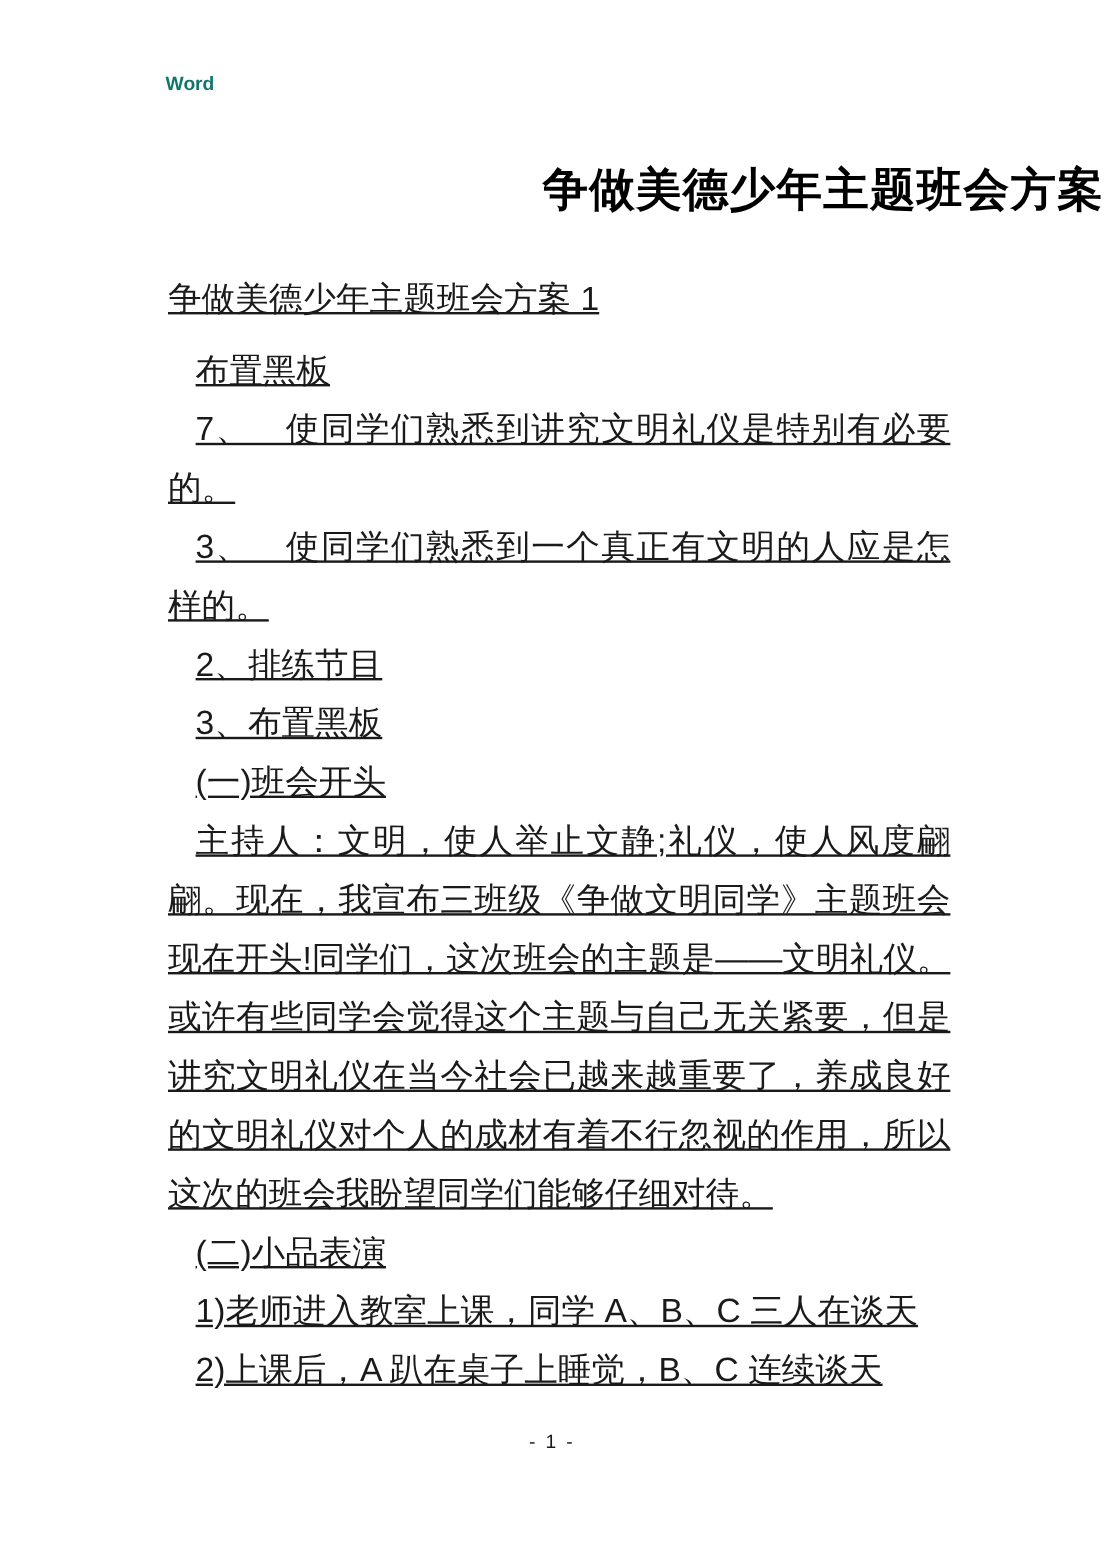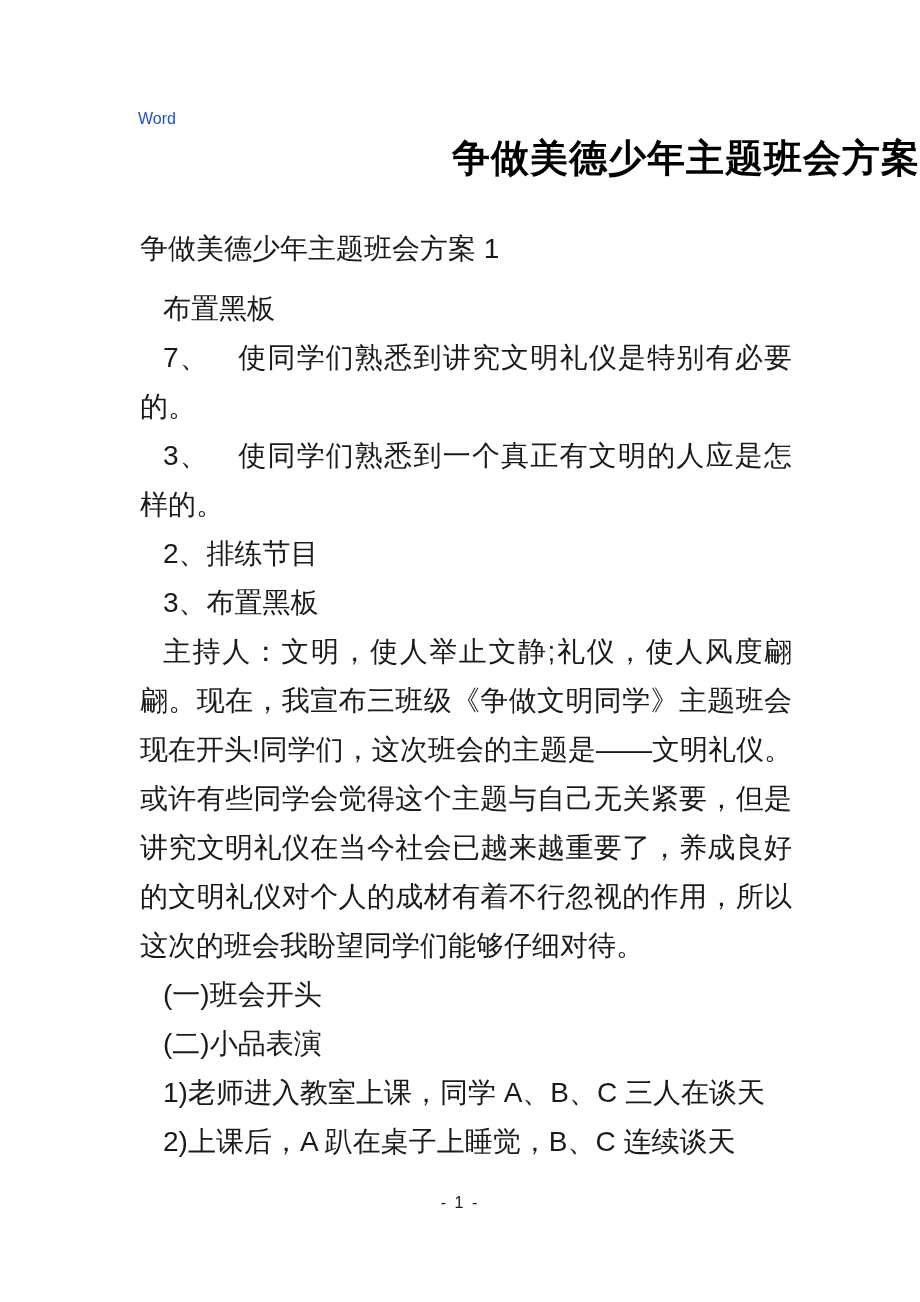--- a/index.html
+++ b/index.html
@@ -13,24 +13,23 @@
     position: relative;
     color: #1a1a1a;
     font-family: "Liberation Sans", serif;
     overflow: hidden;
   }
   .word-label {
     position: absolute;
     left: 138px;
     top: 62px;
     font-size: 16px;
-    font-weight: 400;
+    font-weight: 700;
     font-family: "Liberation Sans", sans-serif;
-    color: #1d4ed8;
-    margin-top: 48px;
+    color: #0f766e;
   }
   .doc-title {
     position: absolute;
     top: 133px;
     left: 0;
     right: 0;
     margin: 0;
     text-align: right;
     font-size: 38px;
     font-weight: 700;
@@ -45,20 +44,21 @@
     width: 652px;
     font-size: 28px;
     line-height: 49px;
     text-align: justify;
     color: #1a1a1a;
     font-family: "Liberation Sans", "DejaVu Serif", serif;
   }
   .doc-body p {
     margin: 0;
     padding: 0;
+    text-decoration: underline;
   }
   .doc-body p.indent {
     text-indent: 23px;
   }
   .doc-body p.gap-after {
     margin-bottom: 11px;
   }
   .page-footer {
     position: absolute;
     top: 1194px;
@@ -78,21 +78,21 @@
 
 <h1 class="doc-title">争做美德少年主题班会方案</h1>
 
 <div class="doc-body">
   <p class="gap-after">争做美德少年主题班会方案 1</p>
   <p class="indent">布置黑板</p>
   <p class="indent">7、　使同学们熟悉到讲究文明礼仪是特别有必要的。</p>
   <p class="indent">3、　使同学们熟悉到一个真正有文明的人应是怎样的。</p>
   <p class="indent">2、排练节目</p>
   <p class="indent">3、布置黑板</p>
+  <p class="indent">(一)班会开头</p>
   <p class="indent">主持人：文明，使人举止文静;礼仪，使人风度翩翩。现在，我宣布三班级《争做文明同学》主题班会现在开头!同学们，这次班会的主题是——文明礼仪。或许有些同学会觉得这个主题与自己无关紧要，但是讲究文明礼仪在当今社会已越来越重要了，养成良好的文明礼仪对个人的成材有着不行忽视的作用，所以这次的班会我盼望同学们能够仔细对待。</p>
-  <p class="indent">(一)班会开头</p>
   <p class="indent">(二)小品表演</p>
   <p class="indent">1)老师进入教室上课，同学 A、B、C 三人在谈天</p>
   <p class="indent">2)上课后，A 趴在桌子上睡觉，B、C 连续谈天</p>
 
 </div>
 
 <div class="page-footer">- 1 -</div>
 
 </body></html>

